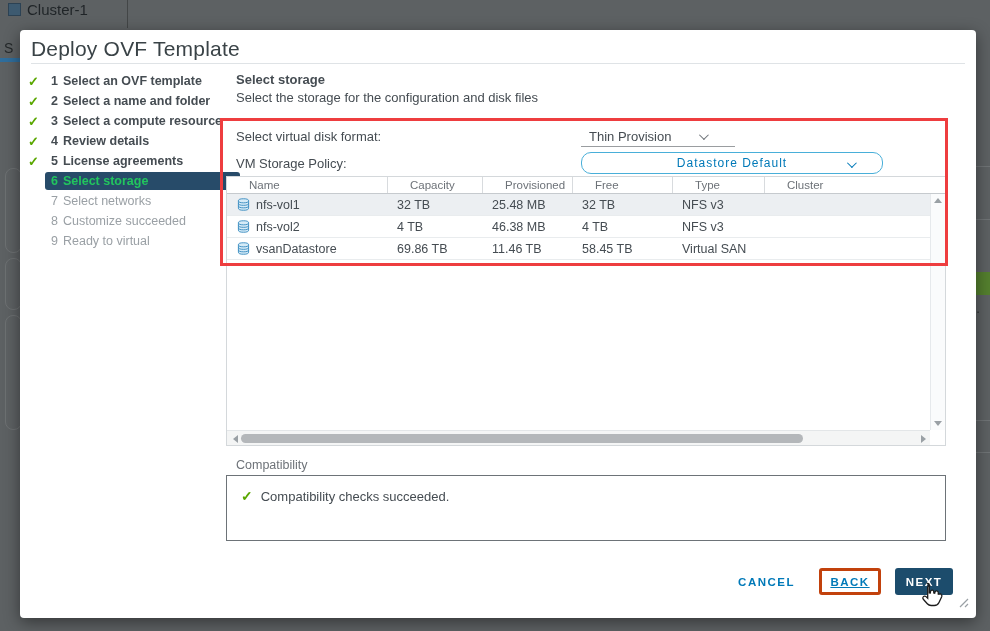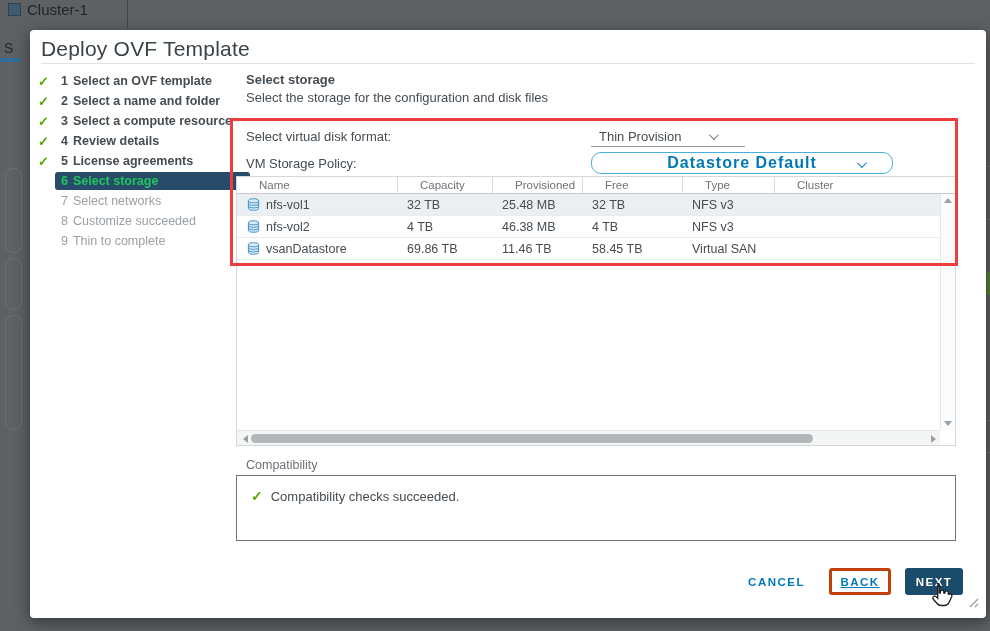--- a/index.html
+++ b/index.html
@@ -13,21 +13,21 @@
   .bk-cluster .chip { width:13px; height:13px; background:#3d5a70; border:1px solid #2c4254; }
   .bk-vline { left:127px; top:0; width:1px; height:28px; background:rgba(0,0,0,.28); }
   .bk-s { left:4px; top:40px; color:#24282a; font-size:14px; }
   .bk-tab { left:0; top:58px; width:20px; height:4px; background:#2f6e9d; }
   .bk-card { border:1px solid rgba(255,255,255,.10); border-radius:8px; width:17px; left:5px; }
   .bk-green { left:974px; top:272px; width:16px; height:23px; background:#547f2e; }
   .bk-2 { left:969px; top:301px; color:#2b2f31; font-size:13px; }
   .bk-line { left:974px; width:16px; height:1px; background:rgba(255,255,255,.12); }
 
   
-  .dialog { position:absolute; left:30px; top:30px; width:956px; height:588px;
+  .dialog { position:absolute; left:20px; top:30px; width:956px; height:588px;
     background:#fff; border-radius:4px; box-shadow:0 4px 16px rgba(0,0,0,.45); }
   .dlg-title { position:absolute; left:11px; top:7px; font-size:21px; font-weight:400;
     color:#3a4347; letter-spacing:.2px; }
   .title-rule { position:absolute; left:11px; right:11px; top:33px; border-top:1px solid #dfe3e6; }
 
   
   .steps { position:absolute; left:8px; top:41px; width:212px; }
   .step { display:flex; align-items:center; height:20px; font-size:12.5px; color:#454c52; cursor:pointer; }
   .step .check { width:17px; color:#5aa700; font-weight:bold; font-size:13px; }
   .step .step-text { flex:1; padding:2px 6px; border-radius:3px; white-space:nowrap; }
@@ -45,21 +45,21 @@
 
   .fld-label { position:absolute; font-size:13px; color:#454c52; }
   .dd-underline { position:absolute; left:561px; top:96px; width:154px; height:21px;
     border-bottom:1px solid #9a9da0; font-size:13px; color:#454c52; display:flex; align-items:center; cursor:pointer; }
   .dd-underline .dd-text { padding-left:8px; flex:none; }
   .dd-underline .chev { margin-left:28px; }
   .chev { width:7px; height:7px; border-right:1.4px solid #6d7278; border-bottom:1.4px solid #6d7278;
     transform:rotate(45deg) translateY(-2px); display:inline-block; }
   .dd-policy { position:absolute; left:561px; top:122px; width:302px; height:22px;
     border:1px solid #49afd9; border-radius:10px; display:flex; align-items:center; justify-content:center;
-    color:#0079b8; font-size:16px; font-weight:bold; letter-spacing:1px; cursor:pointer; background:#fff; }
+    color:#0079b8; font-size:12px; font-weight:normal; letter-spacing:1px; cursor:pointer; background:#fff; }
   .dd-policy .chev { border-color:#0079b8; position:absolute; right:28px; top:8px; }
 
   
   .stor-table { position:absolute; left:206px; top:146px; width:720px; height:270px;
     border:1px solid #d4d8db; background:#fff; }
   .thead { display:grid; grid-template-columns:160px 95px 90px 100px 92px 1fr; height:17px;
     border-bottom:1px solid #c6cace; }
   .th { font-size:11.5px; color:#6d7278; padding-left:22px; line-height:16px; }
   .th + .th { border-left:1px solid #d8dbde; }
   .tbody { position:absolute; left:0; right:15px; top:17px; bottom:15px; overflow:hidden; }
@@ -156,21 +156,21 @@
       <div class="step pending">
         <span class="check"></span>
         <span class="step-text"><span class="step-num">7</span><span>Select networks</span></span>
       </div>
       <div class="step pending">
         <span class="check"></span>
         <span class="step-text"><span class="step-num">8</span><span>Customize succeeded</span></span>
       </div>
       <div class="step pending">
         <span class="check"></span>
-        <span class="step-text"><span class="step-num">9</span><span>Thin to complete</span></span>
+        <span class="step-text"><span class="step-num">9</span><span>Ready to virtual</span></span>
       </div>
     </div>
 
     <div class="panel-heading">Select storage</div>
     <div class="panel-sub">Select the storage for the configuration and disk files</div>
 
     <div class="red-callout"></div>
 
     <div class="fld-label" style="left:216px; top:99px;">Select virtual disk format:</div>
     <div class="dd-underline">

